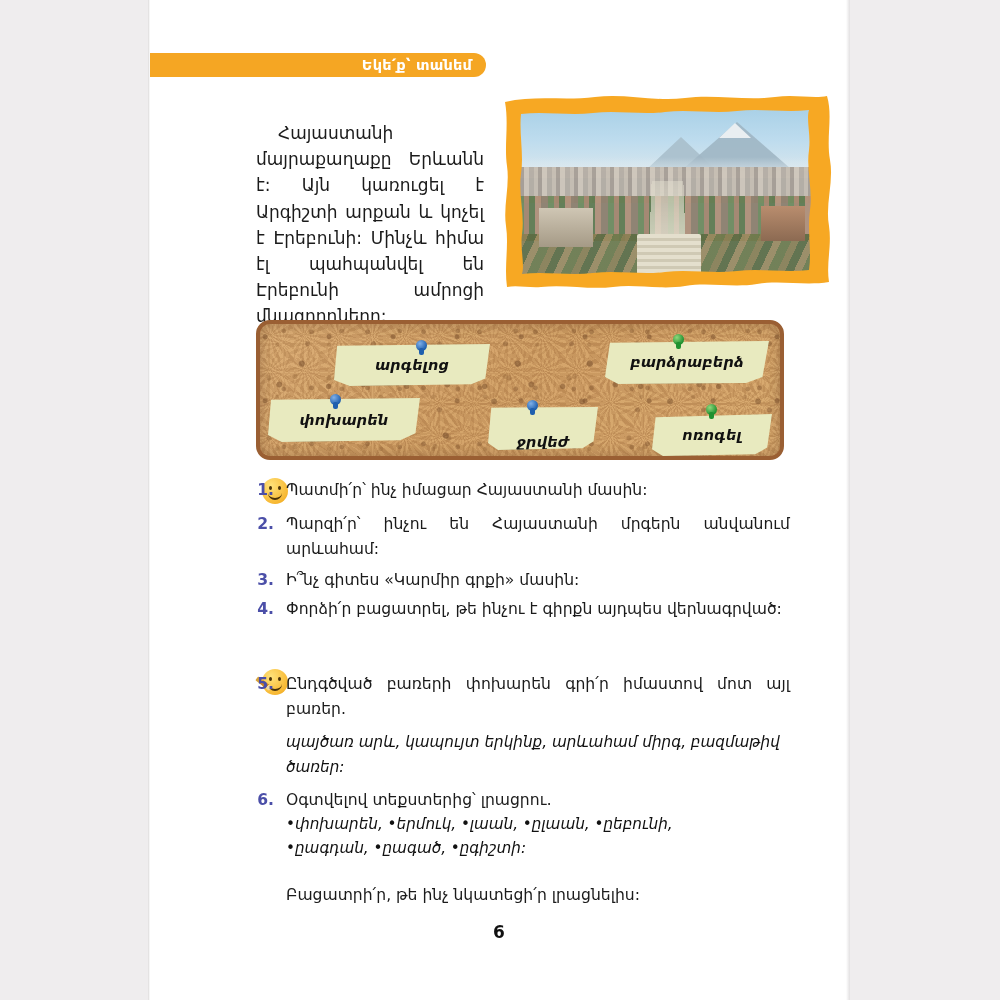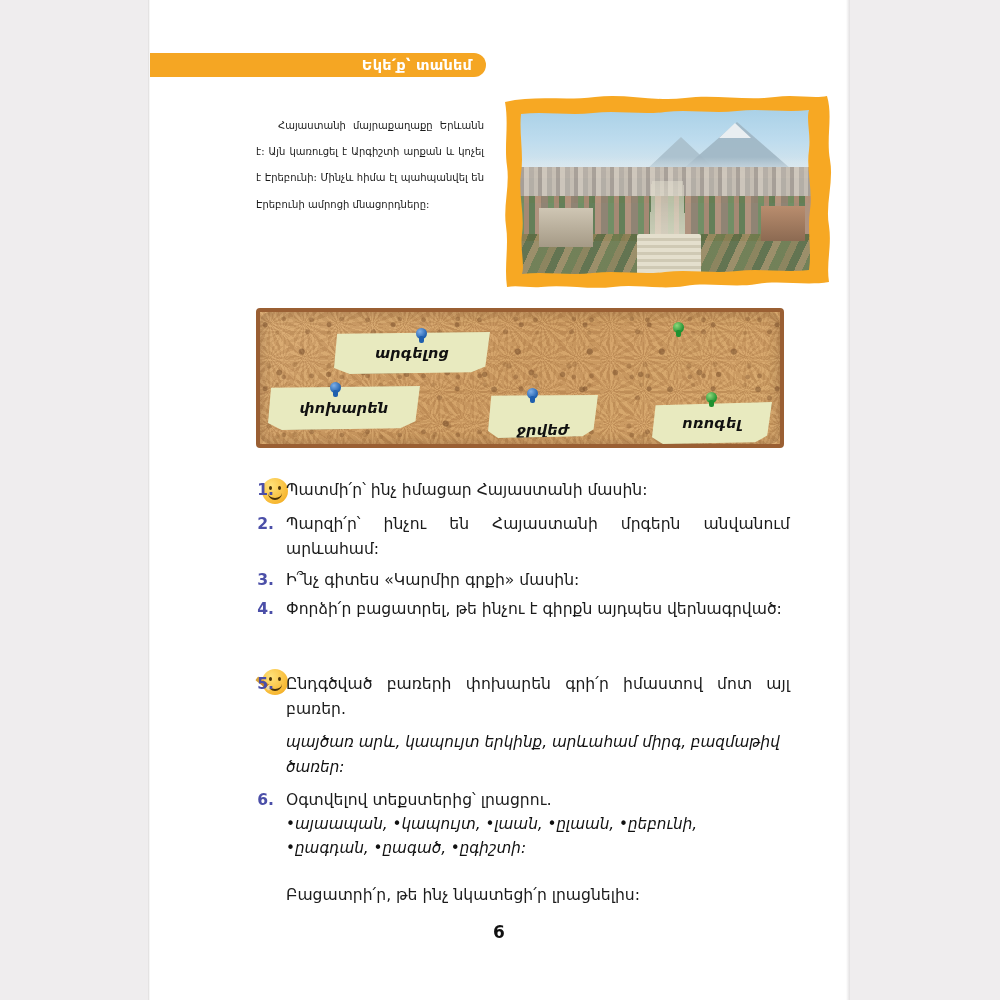--- a/index.html
+++ b/index.html
@@ -60,21 +60,21 @@
     letter-spacing: 0.2px;
     white-space: nowrap;
   }
 
   
   .intro-para {
     position: absolute;
     left: 256px;
     top: 103px;
     width: 228px;
-    font-size: 10px;
+    font-size: 17px;
     line-height: 26.2px;
     color: #1b1b1b;
     text-align: justify;
     text-align-last: left;
     text-indent: 22px;
     hyphens: manual;
   }
 
   
   .photo-wrap {
@@ -174,24 +174,24 @@
   .ph-bldgR {
     position: absolute; right: 7%; bottom: 22%;
     width: 14%; height: 20%;
     background: linear-gradient(to bottom, #b98d6e, #8c6a52);
   }
 
   
   .corkboard {
     position: absolute;
     left: 256px;
-    top: 308px;
+    top: 320px;
     width: 528px;
     height: 140px;
-    border-radius: 4px;
+    border-radius: 14px;
     border: 4px solid #9a5f33;
     box-sizing: border-box;
     background-color: #d8a86f;
     background-image:
       radial-gradient(circle at 8% 20%, rgba(125,82,45,.55) 0 2px, transparent 3px),
       radial-gradient(circle at 23% 72%, rgba(120,78,42,.5) 0 2.4px, transparent 3.4px),
       radial-gradient(circle at 41% 12%, rgba(135,90,50,.45) 0 1.8px, transparent 2.8px),
       radial-gradient(circle at 58% 55%, rgba(110,70,38,.5) 0 2.6px, transparent 3.6px),
       radial-gradient(circle at 72% 30%, rgba(130,86,48,.45) 0 2px, transparent 3px),
       radial-gradient(circle at 88% 80%, rgba(118,76,40,.5) 0 2.2px, transparent 3.2px),
@@ -369,20 +369,24 @@
 
   <div class="corkboard">
     <div class="cork-inner-shadow"></div>
 
     <div class="note" style="left:74px; top:20px; width:156px; height:42px;
                 clip-path: polygon(2% 4%, 100% 0%, 97% 82%, 88% 96%, 10% 100%, 0% 86%);">
       <span class="note-label">արգելոց</span>
     </div>
     <div class="pin pin-blue" style="left:156px; top:16px;"></div>
 
+    <div class="note" style="left:345px; top:16px; width:164px; height:44px;
+                clip-path: polygon(3% 6%, 100% 2%, 96% 84%, 86% 98%, 8% 100%, 0% 84%);">
+      <span class="note-label">բարձրաբերձ</span>
+    </div>
     <div class="pin pin-green" style="left:413px; top:10px;"></div>
 
     <div class="note" style="left:8px; top:74px; width:152px; height:44px;
                 clip-path: polygon(2% 4%, 100% 0%, 97% 80%, 87% 96%, 9% 100%, 0% 84%);">
       <span class="note-label">փոխարեն</span>
     </div>
     <div class="pin pin-blue" style="left:70px; top:70px;"></div>
 
     <div class="note" style="left:228px; top:82px; width:110px; height:44px;
                 clip-path: polygon(3% 4%, 100% 2%, 96% 80%, 86% 96%, 9% 100%, 0% 84%); align-items: flex-end;">
@@ -450,21 +454,21 @@
     </div>
 
     <div class="qrow" style="top:788px;">
       <span class="qnum">6.</span>
       <span class="qtext nojust">Օգտվելով տեքստերից՝ լրացրու․</span>
     </div>
 
     <div class="qrow" style="top:812px;">
       <span class="qnum"></span>
       <span class="qtext nojust">
-        <div class="ital-line">•այաապան, •կապույտ, •լաան, •ըլաան, •ըեբունի,</div>
+        <div class="ital-line">•փոխարեն, •երմուկ, •լաան, •ըլաան, •ըեբունի,</div>
         <div class="ital-line">•ըագդան, •ըագած, •ըգիշտի:</div>
       </span>
     </div>
 
     <div class="qrow" style="top:862px;margin-top:21px;">
       <span class="qnum"></span>
       <span class="qtext nojust">Բացատրի՛ր, թե ինչ նկատեցի՛ր լրացնելիս:</span>
     </div>
 
   </div>

